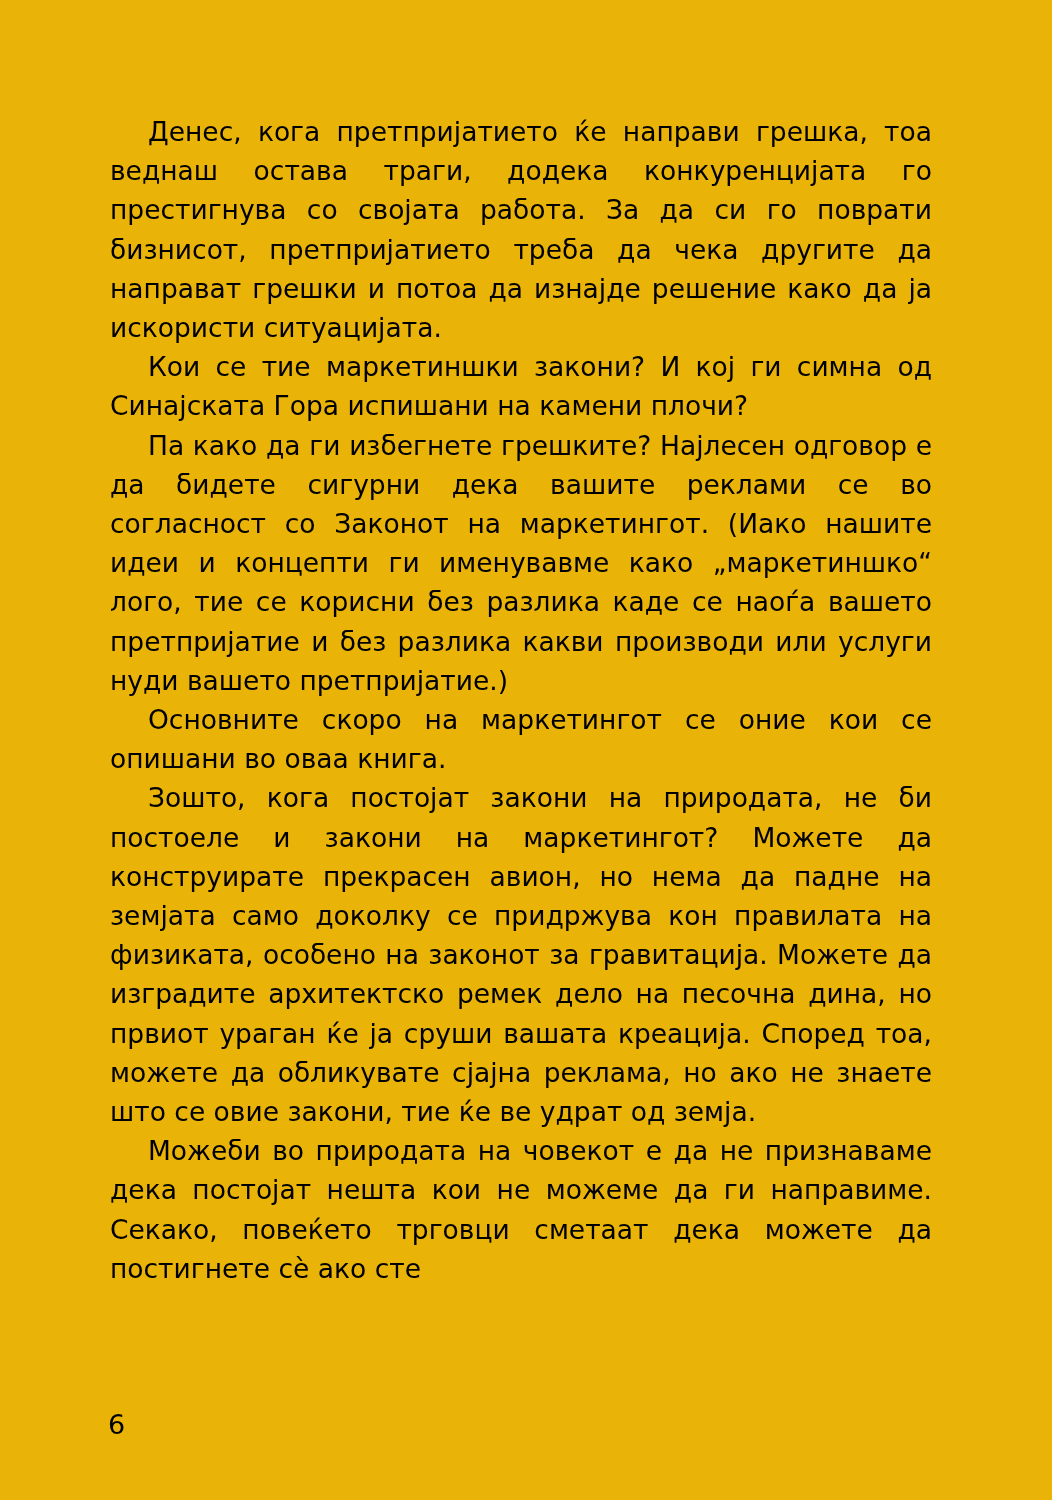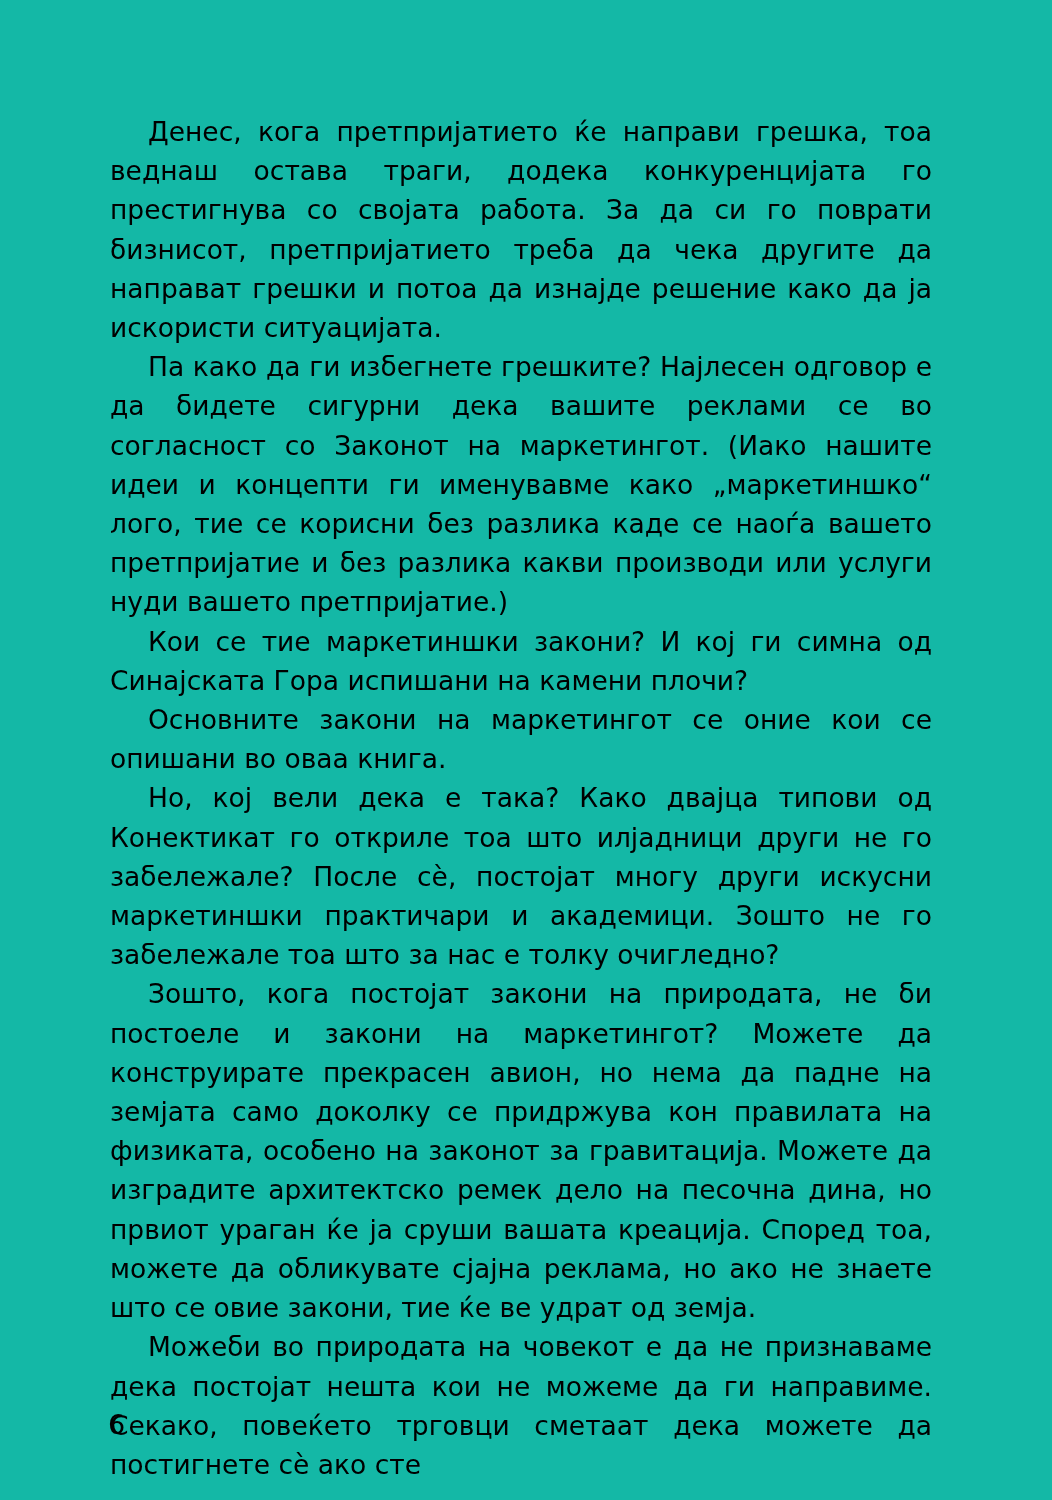--- a/index.html
+++ b/index.html
@@ -8,21 +8,21 @@
     padding: 0;
     background: #ffffff;
   }
   body {
     font-family: "DejaVu Sans", sans-serif;
   }
   .page {
     position: relative;
     width: 1052px;
     height: 1500px;
-    background: #14b8a6;
+    background: #eab308;
     overflow: hidden;
     box-sizing: border-box;
   }
   .text-column {
     position: absolute;
     left: 110px;
     top: 112px;
     width: 822px;
   }
   .para {
@@ -53,23 +53,22 @@
     font-weight: 400;
   }
 </style>
 </head>
 <body>
 
 <div class="page">
 
   <div class="text-column">
     <p class="para">Денес, кога претпријатието ќе направи грешка, тоа веднаш остава траги, додека конкуренцијата го престигнува со својата работа. За да си го поврати бизнисот, претпријатието треба да чека другите да направат грешки и потоа да изнајде решение како да ја искористи ситуацијата.</p>
+    <p class="para">Кои се тие маркетиншки закони? И кој ги симна од Синајската Гора испишани на камени плочи?</p>
     <p class="para">Па како да ги избегнете грешките? Најлесен одговор е да бидете сигурни дека вашите реклами се во согласност со Законот на маркетингот. (Иако нашите идеи и концепти ги именувавме како „маркетиншко“ лого, тие се корисни без разлика каде се наоѓа вашето претпријатие и без разлика какви производи или услуги нуди вашето претпријатие.)</p>
-    <p class="para">Кои се тие маркетиншки закони? И кој ги симна од Синајската Гора испишани на камени плочи?</p>
-    <p class="para">Основните закони на маркетингот се оние кои се опишани во оваа книга.</p>
-    <p class="para">Но, кој вели дека е така? Како двајца типови од Конектикат го откриле тоа што илјадници други не го забележале? После сѐ, постојат многу други искусни маркетиншки практичари и академици. Зошто не го забележале тоа што за нас е толку очигледно?</p>
+    <p class="para">Основните скоро на маркетингот се оние кои се опишани во оваа книга.</p>
     <p class="para">Зошто, кога постојат закони на природата, не би постоеле и закони на маркетингот? Можете да конструирате прекрасен авион, но нема да падне на земјата само доколку се придржува кон правилата на физиката, особено на законот за гравитација. Можете да изградите архитектско ремек дело на песочна дина, но првиот ураган ќе ја сруши вашата креација. Според тоа, можете да обликувате сјајна реклама, но ако не знаете што се овие закони, тие ќе ве удрат од земја.</p>
     <p class="para">Можеби во природата на човекот е да не признаваме дека постојат нешта кои не можеме да ги направиме. Секако, повеќето трговци сметаат дека можете да постигнете сѐ ако сте</p>
   </div>
 
   <div class="page-number">6</div>
 
 </div>
 
 </body></html>

